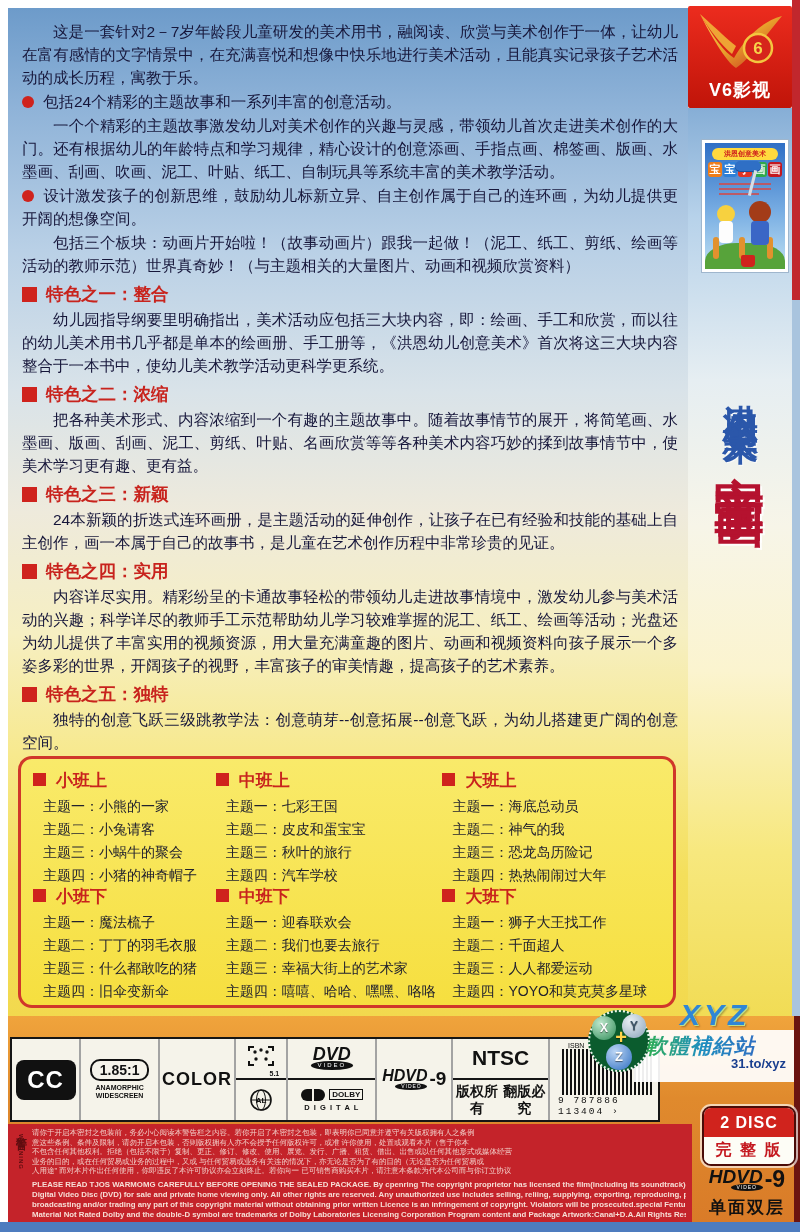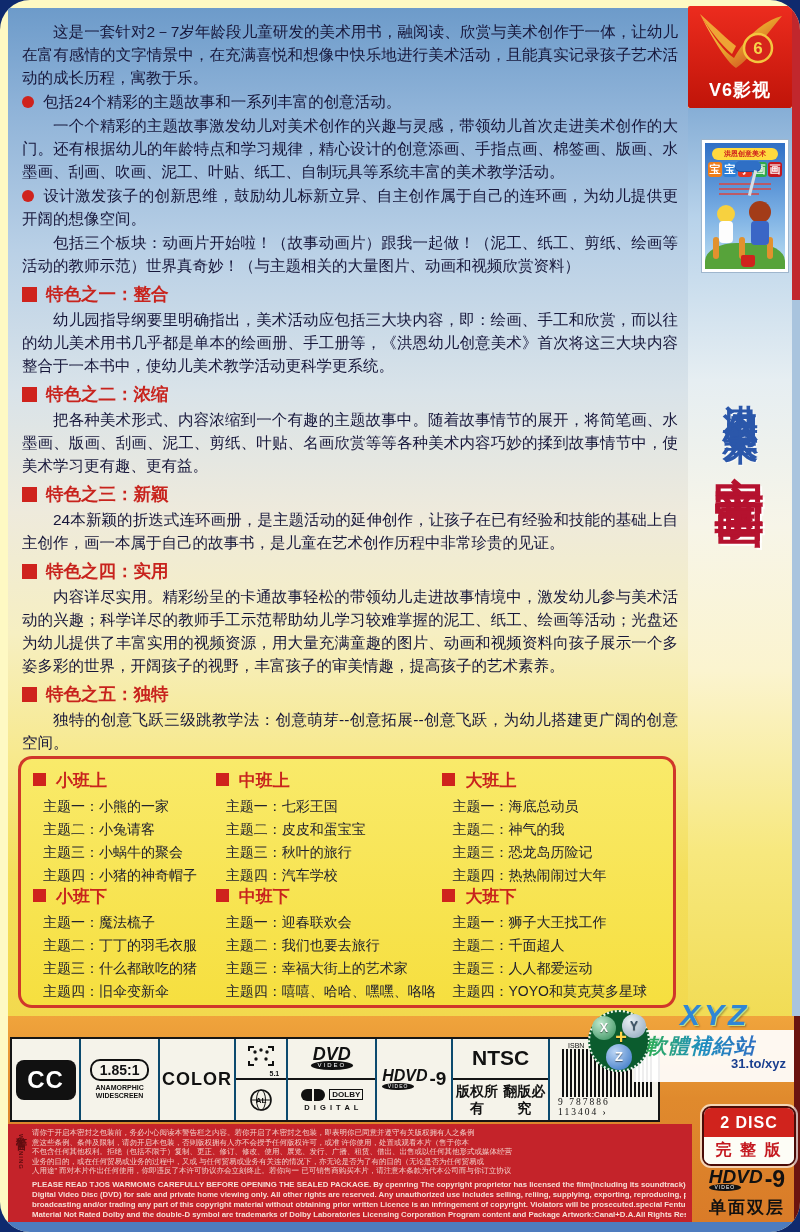--- a/index.html
+++ b/index.html
@@ -1,17 +1,17 @@
 <!DOCTYPE html>
 <html><head>
 <meta charset="utf-8">
 <style>
   html,body{margin:0;padding:0;background:#0f2a6e;}
   .canvas{position:relative;width:800px;height:1232px;overflow:hidden;
-          background:#fef9c3;font-family:"Liberation Sans",sans-serif;border-radius:30px;}
+          background:#ffffff;font-family:"Liberation Sans",sans-serif;}
   .abs{position:absolute;}
 
   
   .panel{left:8px;top:8px;width:680px;height:1008px;
     background:linear-gradient(180deg,#6d9bca 0%,#8fb3d8 10%,#b9d0e6 24%,#d9e3e9 38%,
       #eeeadc 50%,#f6efc2 62%,#f7e98e 74%,#f4df5b 86%,#f2d94e 100%);}
   .textcol{left:14px;top:12px;width:656px;color:#16163a;font-size:15.5px;line-height:23px;}
   .para{margin:0 0 1px 0;text-align:justify;}
   .indent{text-indent:2em;}
   .dot{display:inline-block;width:12px;height:12px;border-radius:50%;background:#cf231d;
@@ -69,51 +69,51 @@
   .edge-right-mid{left:792px;top:300px;width:8px;height:716px;background:#a9c4de;}
   .edge-right-bot{left:792px;top:1016px;width:8px;height:206px;background:#6b1410;}
 
   
   .orange-band{left:8px;top:1016px;width:786px;height:206px;
      background:linear-gradient(180deg,#f0a43c,#e08a2d 40%,#d97b28);}
   .bottom-blue{left:0;top:1222px;width:800px;height:10px;background:#4d7cbf;}
 
   .logobar{left:10px;top:1037px;width:650px;height:85px;background:#f5f3ea;border:2px solid #151515;
      box-sizing:border-box;display:flex;}
-  .cell{border-right:2px solid #0c4a6e;display:flex;flex-direction:column;align-items:center;
+  .cell{border-right:2px solid #a3a3a3;display:flex;flex-direction:column;align-items:center;
      justify-content:center;box-sizing:border-box;}
   .cell:last-child{border-right:none;}
   .half{width:100%;height:50%;display:flex;align-items:center;justify-content:center;box-sizing:border-box;}
   .half.top{border-bottom:2px solid #151515;}
   .cc-badge{background:#111;color:#fff;font-weight:900;font-size:24px;width:60px;height:40px;
      border-radius:8px;display:flex;align-items:center;justify-content:center;letter-spacing:1px;}
   .aspect-pill{border:2px solid #111;border-radius:10px;padding:1px 8px;font-weight:bold;font-size:14px;color:#111;}
   .aspect-sub{font-size:7px;font-weight:bold;color:#111;line-height:8px;margin-top:3px;text-align:center;}
   .color-label{font-weight:900;font-size:18px;color:#111;letter-spacing:1px;}
   .ch51{position:relative;}
   .ch51 .num{position:absolute;right:-4px;bottom:-6px;font-size:7px;font-weight:bold;color:#111;}
   .logo-dvd{font-style:italic;font-weight:900;font-size:18px;color:#111;line-height:14px;}
   .oval{background:#111;color:#fff;border-radius:50%;text-align:center;}
   .dvd-oval{width:42px;height:9px;font-size:6px;line-height:9px;letter-spacing:2px;}
   .dolby-wrap{display:flex;align-items:center;gap:3px;}
   .dolby-word{border:1.5px solid #111;font-size:8px;font-weight:bold;padding:0 2px;color:#111;}
   .dolby-digital{font-size:7.5px;font-weight:bold;color:#111;letter-spacing:1px;margin-top:1px;}
   .hdvd-wrap{display:flex;align-items:flex-start;gap:2px;}
-  .hdvd-left{display:flex;flex-direction:column;align-items:flex-start;}
+  .hdvd-left{display:flex;flex-direction:column;align-items:flex-end;}
   .hdvd-word{font-style:italic;font-weight:900;font-size:16px;color:#111;line-height:14px;}
   .hdvd-oval{width:32px;height:7px;font-size:5px;line-height:7px;letter-spacing:1px;}
   .hdvd-num{font-weight:900;font-size:19px;color:#111;line-height:19px;}
   .ntsc{font-weight:900;font-size:21px;color:#111;}
   .rights{font-size:14px;font-weight:bold;color:#111;line-height:17px;text-align:center;}
   .bc-cell{padding:3px 4px;align-items:flex-start;}
   .isbn{font-size:7px;color:#111;margin-left:14px;}
   .bars{width:92px;height:52px;margin-left:8px;
      background:repeating-linear-gradient(90deg,#111 0 2px,#f5f3ea 2px 4px),
                 repeating-linear-gradient(90deg,transparent 0 7px,#111 7px 10px,transparent 10px 17px);}
-  .bc-digits{font-family:Liberation Serif, serif;font-size:9.5px;color:#111;margin-left:4px;letter-spacing:2px;}
+  .bc-digits{font-family:Liberation Mono, monospace;font-size:9.5px;color:#111;margin-left:4px;letter-spacing:2px;}
 
   
   .warn{left:8px;top:1124px;width:684px;height:98px;background:#c4232a;display:flex;
      padding:4px 6px 0 2px;box-sizing:border-box;}
   .warn-side{width:22px;display:flex;flex-direction:column;align-items:center;color:#5f0d10;}
   .warn-v1{writing-mode:vertical-rl;text-orientation:upright;font-weight:900;font-size:11px;letter-spacing:2px;}
   .warn-v2{writing-mode:vertical-rl;font-size:6px;font-weight:bold;letter-spacing:1px;margin-top:2px;}
   .warn-text{flex:1;overflow:hidden;}
   .warn-cn{color:#f2cfc9;font-size:7.5px;line-height:9.5px;white-space:nowrap;overflow:hidden;}
   .warn-en{color:#f7ded6;font-size:7.8px;line-height:10px;font-weight:bold;white-space:nowrap;

